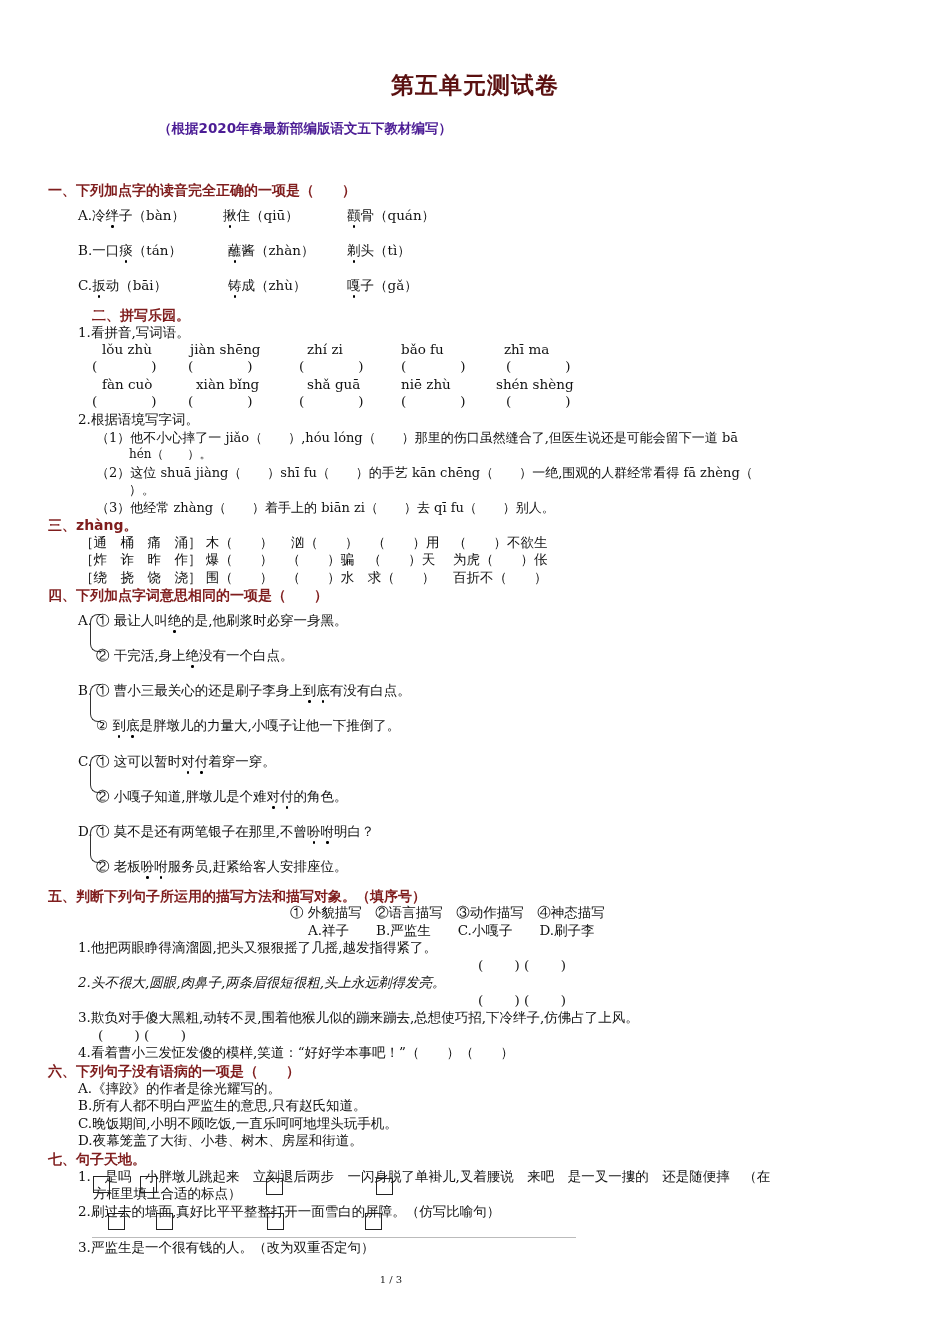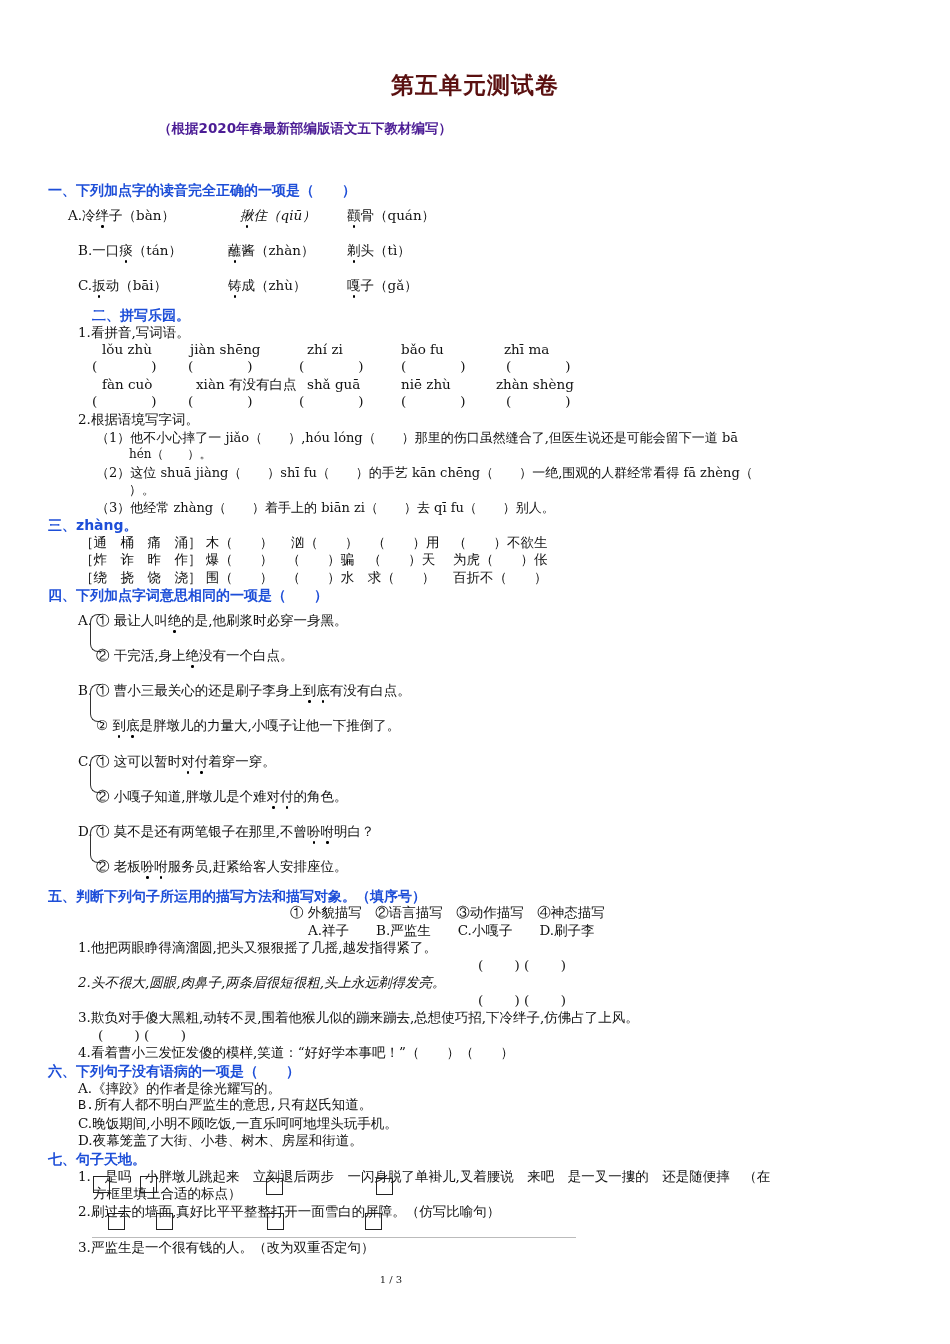--- a/index.html
+++ b/index.html
@@ -3,39 +3,39 @@
 <meta charset="utf-8">
 <style>
   html, body { margin: 0; padding: 0; background: #ffffff; }
   body { width: 950px; height: 1344px; position: relative; overflow: hidden;
          font-family: "DejaVu Serif", "Liberation Serif", serif; color: #111; font-size: 13.5px; }
   .abs { position: absolute; white-space: pre; line-height: 1; }
   .title { left: 0; width: 950px; top: 74px; text-align: center; font-family: "DejaVu Sans", "Liberation Sans", sans-serif;
            font-weight: bold; font-size: 23px; color: #5a1010; letter-spacing: 1px; }
   .subtitle { left: 158px; top: 122px; font-family: "DejaVu Sans", "Liberation Sans", sans-serif; font-weight: bold;
               font-size: 13.5px; color: #4c1d95; }
-  .h { font-family: "DejaVu Sans", "Liberation Sans", sans-serif; font-weight: bold; font-size: 14px; color: #1d4ed8; }
+  .h { font-family: "DejaVu Sans", "Liberation Sans", sans-serif; font-weight: bold; font-size: 14px; color: #7f1d1d; }
   .t { font-size: 13.5px; }
   .dot { position: relative; display: inline-block; }
   .dot::after { content: ""; position: absolute; left: 50%; bottom: -5px; width: 2.4px; height: 2.4px; margin-left: -1.2px;
                 background: #000; border-radius: 50%; }
   .brace { position: absolute; width: 10px; border: 1.2px solid #333; border-right: none; border-radius: 8px 0 0 8px; }
   .box { position: absolute; width: 15px; height: 15px; border: 1.3px solid #222; background: transparent; }
   .rule { position: absolute; height: 1px; background: #bbb; }
   .footer { left: 0; width: 782px; top: 1275px; text-align: center; font-size: 10px; color: #222; }
 </style>
 </head>
 <body>
 
 <div class="abs title">第五单元测试卷</div>
 <div class="abs subtitle">（根据2020年春最新部编版语文五下教材编写）</div>
 
 <div class="abs h" style="left:48px;top:183px;">一、下列加点字的读音完全正确的一项是（　　）</div>
-<div class="abs t" style="left:68px;top:209px;">A.冷<span class="dot">绊</span>子（bàn）</div>
-<div class="abs t" style="left:240px;top:209px;font-style:italic;"><span class="dot">揪</span>住（qiū）</div>
+<div class="abs t" style="left:78px;top:209px;">A.冷<span class="dot">绊</span>子（bàn）</div>
+<div class="abs t" style="left:223px;top:209px;"><span class="dot">揪</span>住（qiū）</div>
 <div class="abs t" style="left:347px;top:209px;"><span class="dot">颧</span>骨（quán）</div>
 <div class="abs t" style="left:78px;top:244px;">B.一口<span class="dot">痰</span>（tán）</div>
 <div class="abs t" style="left:228px;top:244px;"><span class="dot">蘸</span>酱（zhàn）</div>
 <div class="abs t" style="left:347px;top:244px;"><span class="dot">剃</span>头（tì）</div>
 <div class="abs t" style="left:78px;top:279px;">C.<span class="dot">扳</span>动（bāi）</div>
 <div class="abs t" style="left:228px;top:279px;"><span class="dot">铸</span>成（zhù）</div>
 <div class="abs t" style="left:347px;top:279px;"><span class="dot">嘎</span>子（gǎ）</div>
 
 <div class="abs h" style="left:48px;top:308px;margin-left:44px;">二、拼写乐园。</div>
 <div class="abs t" style="left:78px;top:326px;">1.看拼音,写词语。</div>
@@ -46,24 +46,24 @@
 <div class="abs t" style="left:401px;top:343px;">bǎo fu</div>
 <div class="abs t" style="left:504px;top:343px;">zhī ma</div>
 
 <div class="abs t" style="left:92px;top:360px;">(　　　　)</div>
 <div class="abs t" style="left:188px;top:360px;">(　　　　)</div>
 <div class="abs t" style="left:299px;top:360px;">(　　　　)</div>
 <div class="abs t" style="left:401px;top:360px;">(　　　　)</div>
 <div class="abs t" style="left:506px;top:360px;">(　　　　)</div>
 
 <div class="abs t" style="left:102px;top:378px;">fàn cuò</div>
-<div class="abs t" style="left:196px;top:378px;">xiàn 有没有白点</div>
+<div class="abs t" style="left:196px;top:378px;">xiàn bǐng</div>
 <div class="abs t" style="left:307px;top:378px;">shǎ guā</div>
 <div class="abs t" style="left:401px;top:378px;">niē zhù</div>
-<div class="abs t" style="left:496px;top:378px;">zhàn shèng</div>
+<div class="abs t" style="left:496px;top:378px;">shén shèng</div>
 
 <div class="abs t" style="left:92px;top:395px;">(　　　　)</div>
 <div class="abs t" style="left:188px;top:395px;">(　　　　)</div>
 <div class="abs t" style="left:299px;top:395px;">(　　　　)</div>
 <div class="abs t" style="left:401px;top:395px;">(　　　　)</div>
 <div class="abs t" style="left:506px;top:395px;">(　　　　)</div>
 
 <div class="abs t" style="left:78px;top:413px;">2.根据语境写字词。</div>
 <div class="abs t" style="left:96px;top:431px;font-size:13px;">（1）他不小心摔了一 jiǎo（　　）,hóu lóng（　　）那里的伤口虽然缝合了,但医生说还是可能会留下一道 bā</div>
 <div class="abs t" style="left:129px;top:448px;font-size:12px;">hén（　　）。</div>
@@ -104,21 +104,21 @@
 <div class="abs t" style="left:78px;top:941px;">1.他把两眼睁得滴溜圆,把头又狠狠摇了几摇,越发指得紧了。</div>
 <div class="abs t" style="left:478px;top:959px;">(　　 ) (　　 )</div>
 <div class="abs t" style="left:78px;top:976px;font-style:italic;">2.头不很大,圆眼,肉鼻子,两条眉很短很粗,头上永远剃得发亮。</div>
 <div class="abs t" style="left:478px;top:994px;">(　　 ) (　　 )</div>
 <div class="abs t" style="left:78px;top:1011px;">3.欺负对手傻大黑粗,动转不灵,围着他猴儿似的蹦来蹦去,总想使巧招,下冷绊子,仿佛占了上风。</div>
 <div class="abs t" style="left:98px;top:1029px;">(　　 ) (　　 )</div>
 <div class="abs t" style="left:78px;top:1046px;">4.看着曹小三发怔发傻的模样,笑道：“好好学本事吧！”（　　）（　　）</div>
 
 <div class="abs h" style="left:48px;top:1064px;">六、下列句子没有语病的一项是（　　）</div>
 <div class="abs t" style="left:78px;top:1082px;">A.《摔跤》的作者是徐光耀写的。</div>
-<div class="abs t" style="left:78px;top:1099px;font-family:Liberation Mono, monospace;">B.所有人都不明白严监生的意思,只有赵氏知道。</div>
+<div class="abs t" style="left:78px;top:1099px;">B.所有人都不明白严监生的意思,只有赵氏知道。</div>
 <div class="abs t" style="left:78px;top:1117px;">C.晚饭期间,小明不顾吃饭,一直乐呵呵地埋头玩手机。</div>
 <div class="abs t" style="left:78px;top:1134px;">D.夜幕笼盖了大街、小巷、树木、房屋和街道。</div>
 
 <div class="abs h" style="left:48px;top:1152px;">七、句子天地。</div>
 <div class="abs t" style="left:78px;top:1170px;">1.　是吗　小胖墩儿跳起来　立刻退后两步　一闪身脱了单褂儿,叉着腰说　来吧　是一叉一摟的　还是随便摔　（在</div>
 <div class="abs t" style="left:93px;top:1187px;">方框里填上合适的标点）</div>
 <div class="box" style="left:93px;top:1176px;"></div>
 <div class="box" style="left:140px;top:1176px;"></div>
 <div class="box" style="left:266px;top:1178px;"></div>
 <div class="box" style="left:376px;top:1178px;"></div>

